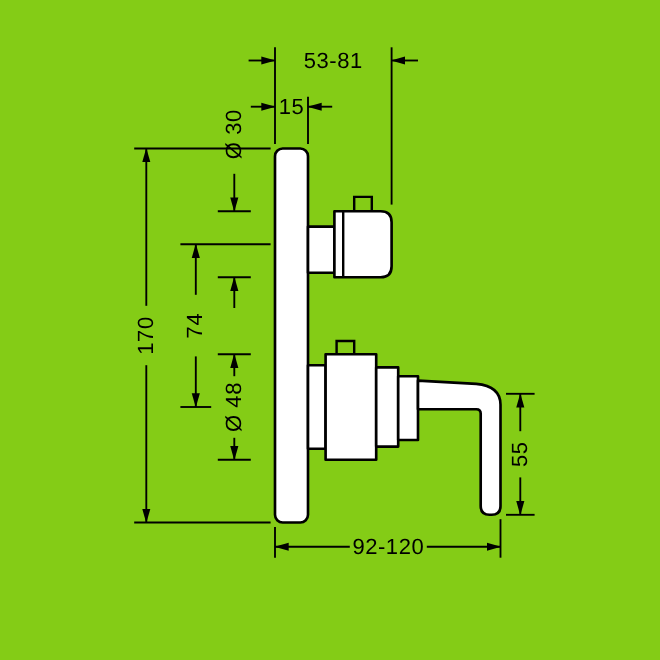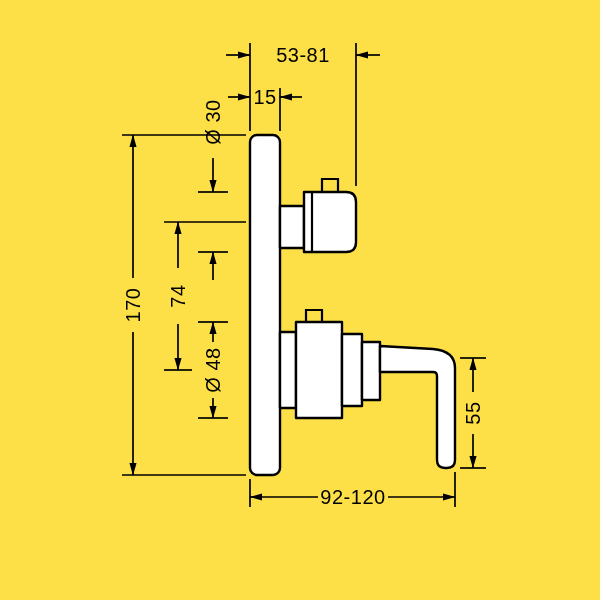--- a/index.html
+++ b/index.html
@@ -1,16 +1,16 @@
 <!DOCTYPE html>
 <html><head>
 <meta charset="utf-8">
 <style>
   html,body{margin:0;padding:0;background:#ffffff;}
-  .stage{width:600px;height:600px;background:#fde047;position:relative;overflow:hidden;}
+  .stage{width:600px;height:600px;background:#84cc16;position:relative;overflow:hidden;}
   svg{display:block;}
   .obj{fill:#ffffff;stroke:#000000;stroke-width:2.4;stroke-linejoin:round;}
   .objline{stroke:#000000;stroke-width:2.2;fill:none;}
   .dim{stroke:#000000;stroke-width:1.7;fill:none;}
   .tick{stroke:#000000;stroke-width:1.7;fill:none;}
   text.dimtxt{
     font-family:"Liberation Sans", sans-serif;
     font-size:20px;
     fill:#000000;
     letter-spacing:0.5px;

